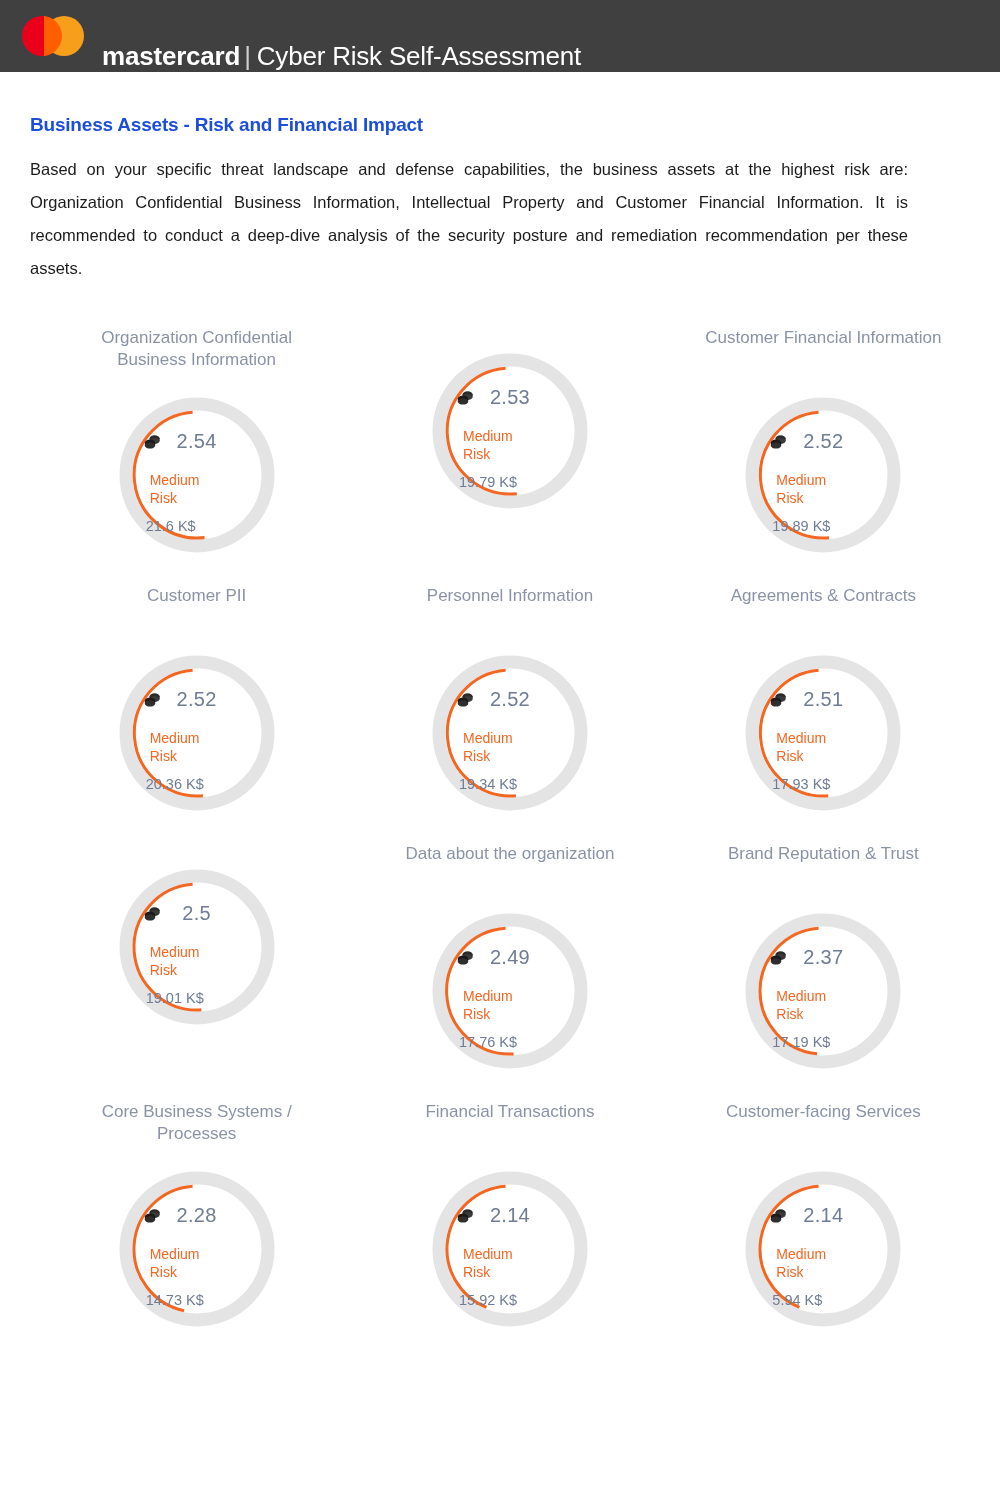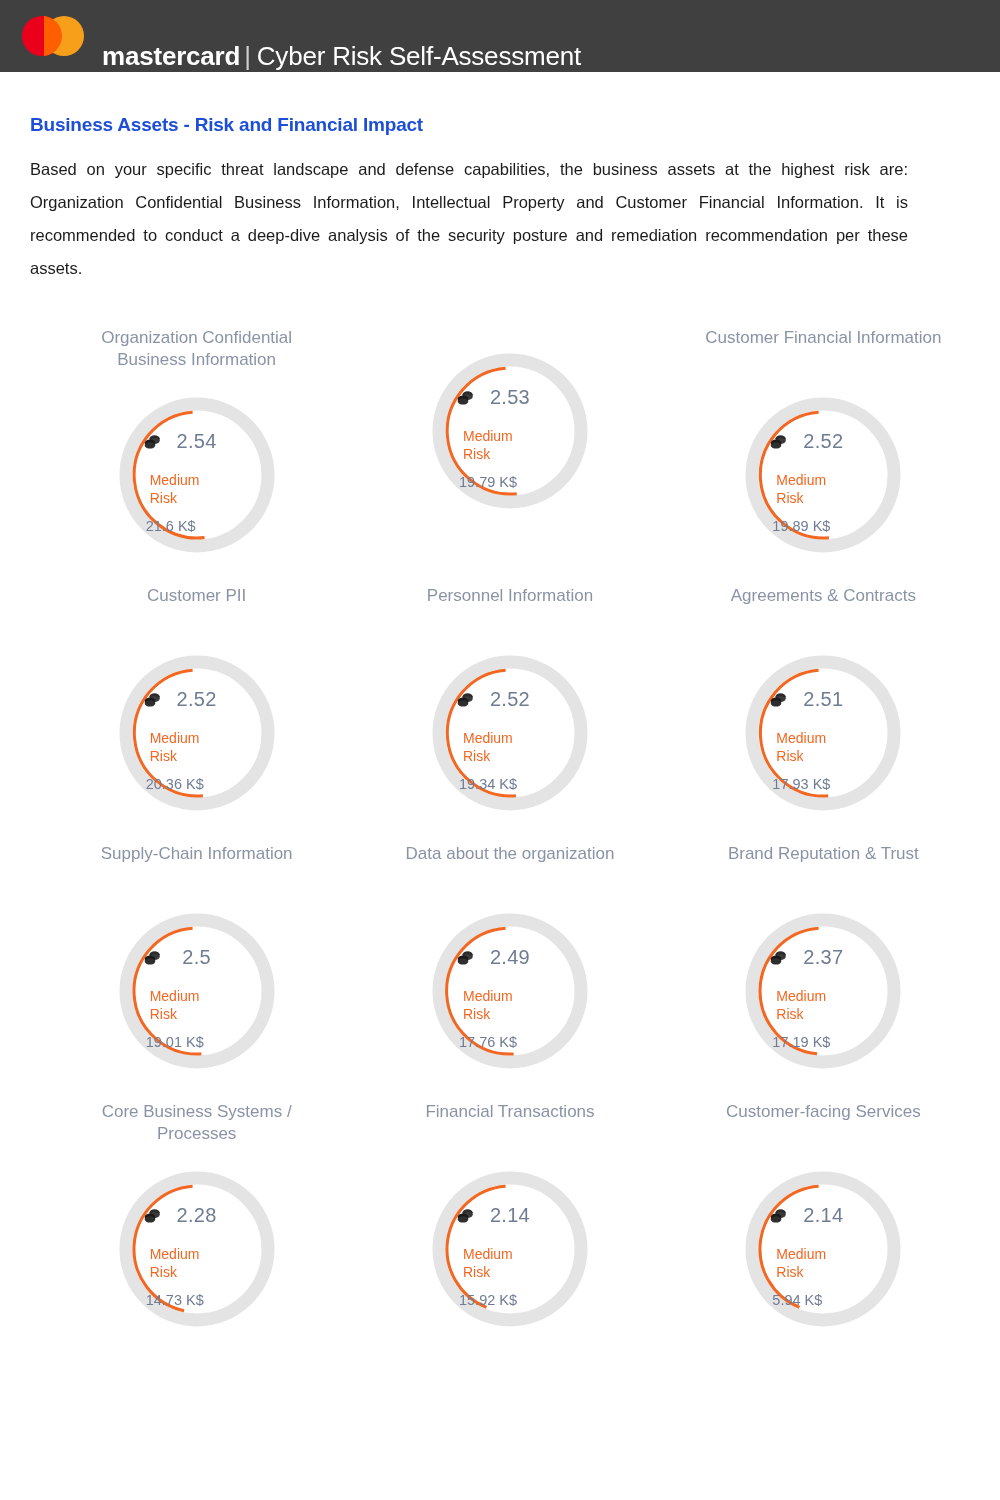--- a/index.html
+++ b/index.html
@@ -343,21 +343,20 @@
                 <ellipse cx="7" cy="10.4" rx="6.2" ry="3.8" fill="#1a1a1a"></ellipse>
                 <rect x="0.8" y="10.4" width="12.4" height="3.3" fill="#1a1a1a"></rect>
                 <ellipse cx="7" cy="13.7" rx="6.2" ry="3.8" fill="#2e2e2e"></ellipse>
               </svg>
               <span class="gauge-money">17.93 K$</span>
             </div>
           </div>
         </div>
       </div>
       <div class="gauge-cell">
-        <div class="gauge-label">Supply-Chain Information</div>
         <div class="gauge-wrap">
           <svg width="160" height="160" viewBox="0 0 160 160">
             <circle cx="80" cy="80" r="71" fill="none" stroke="#E4E4E4" stroke-width="13"></circle>
             <path d="M 75.61 17.15 A 63 63 0 0 0 84.39 142.85" fill="none" stroke="#F26722" stroke-width="3" stroke-linecap="butt"></path>
           </svg>
           <div class="gauge-inner">
             <div class="gauge-score">2.5</div>
             <div class="gauge-risk">
               <div>Medium</div>
               <div>Risk</div>

